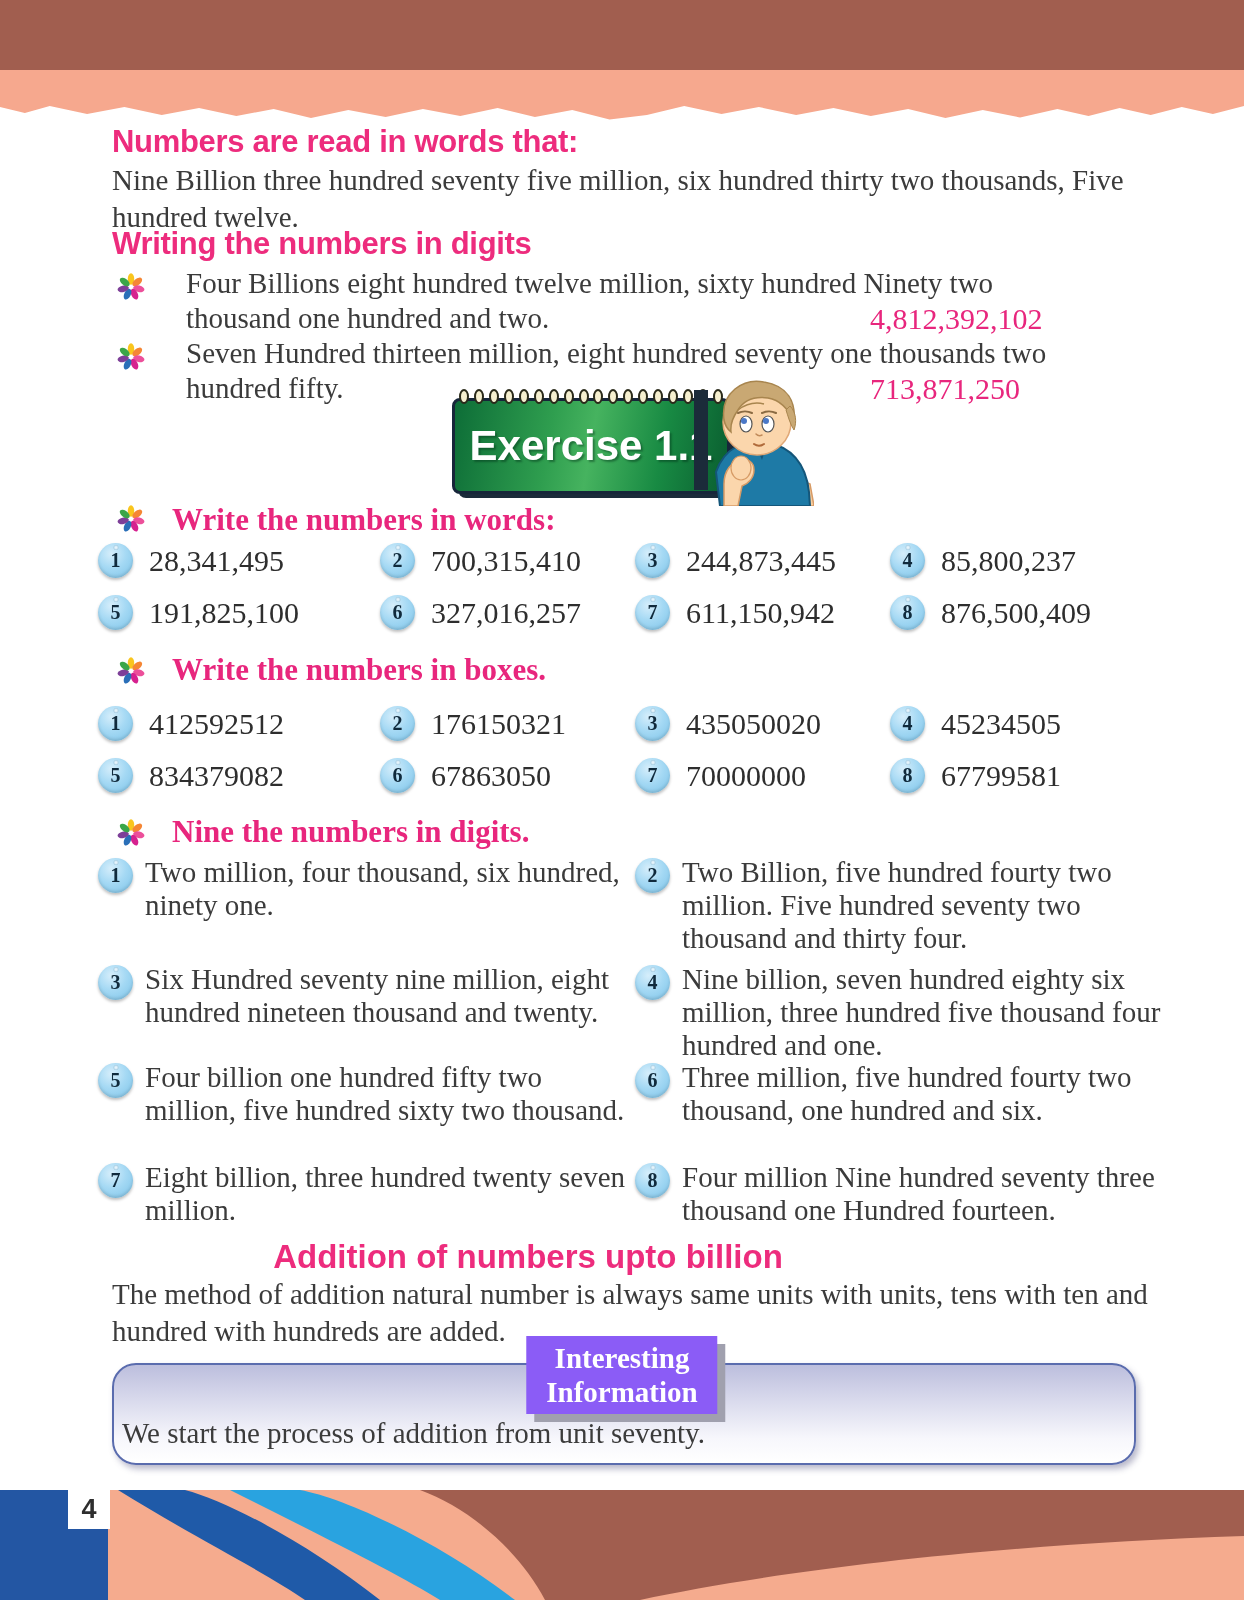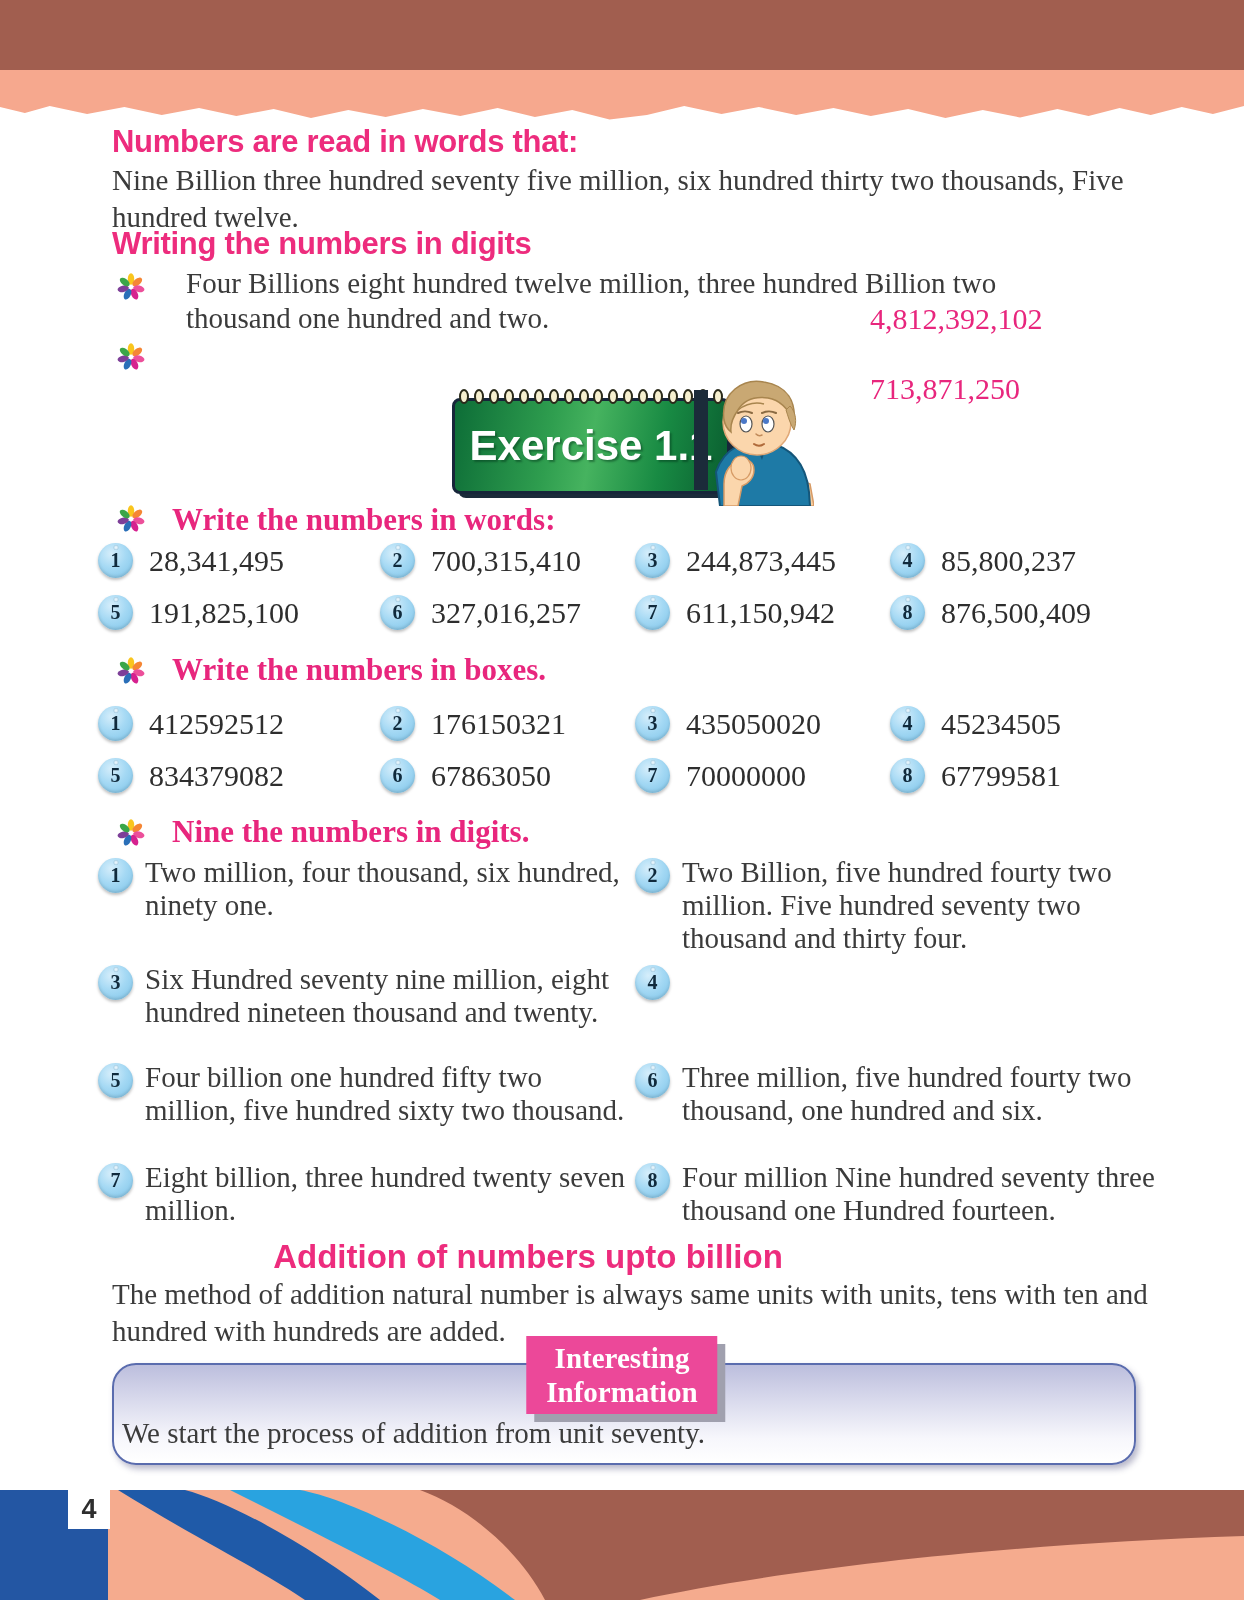--- a/index.html
+++ b/index.html
@@ -70,21 +70,21 @@
   .addition-heading { left:0; top:1238px; width:1056px; text-align:center;
     font-family:"Liberation Sans", sans-serif; font-weight:bold; font-size:33px; color:#ed2c7d; }
   .addition-para { left:112px; top:1276px; width:1040px; }
 
   
   .info-box { left:112px; top:1363px; width:1024px; height:102px;
     border:2px solid #5a6cae; border-radius:24px;
     background:linear-gradient(180deg,#bcbedd 0%,#d8d9ec 35%,#f7f7fc 75%,#ffffff 100%);
     box-shadow:3px 4px 6px rgba(100,100,140,.45); box-sizing:border-box; }
   .info-label { left:50%; transform:translateX(-50%); top:1336px; z-index:2;
-    background:#ec4899; color:#ffffff; font-weight:bold; font-size:29px; line-height:34px;
+    background:#8b5cf6; color:#ffffff; font-weight:bold; font-size:29px; line-height:34px;
     text-align:center; padding:5px 20px; box-shadow:8px 8px 0 #a0a0ae; }
   .info-text { position:absolute; left:8px; top:52px; font-size:29px; color:#3b3b3b; }
 
   
   .footer { left:0; top:1490px; width:1244px; height:110px; }
   .footer svg { position:absolute; left:0; top:0; }
   .page-num-box { position:absolute; left:68px; top:0; width:42px; height:39px; background:#ffffff;
     display:flex; align-items:center; justify-content:center; }
   .page-num-box .pn { font-family:"Liberation Sans", sans-serif; font-weight:bold; font-size:27px; color:#2e2e2e; }
   .book-title { position:absolute; right:110px; top:12px; font-style:italic; font-weight:bold;
@@ -105,34 +105,35 @@
   <div class="abs example" style="left:112px; top:266px;">
     <span class="flower-wrap flower"><svg width="30" height="30" viewBox="0 0 24 24">
           <ellipse cx="12" cy="5.6" rx="2.6" ry="4.6" fill="#f9c51d" transform="rotate(0 12 12)"></ellipse>
           <ellipse cx="12" cy="5.6" rx="2.6" ry="4.6" fill="#f58634" transform="rotate(51.4 12 12)"></ellipse>
           <ellipse cx="12" cy="5.6" rx="2.6" ry="4.6" fill="#ec4f9a" transform="rotate(102.8 12 12)"></ellipse>
           <ellipse cx="12" cy="5.6" rx="2.6" ry="4.6" fill="#d6218f" transform="rotate(154.2 12 12)"></ellipse>
           <ellipse cx="12" cy="5.6" rx="2.6" ry="4.6" fill="#2a6fb8" transform="rotate(205.6 12 12)"></ellipse>
           <ellipse cx="12" cy="5.6" rx="2.6" ry="4.6" fill="#7d3f98" transform="rotate(257 12 12)"></ellipse>
           <ellipse cx="12" cy="5.6" rx="2.6" ry="4.6" fill="#3aa648" transform="rotate(308.4 12 12)"></ellipse>
         </svg></span>
-    <div class="ex-text">Four Billions eight hundred twelve million, three hundred Billion two thousand one hundred and two.</div>
+    <div class="ex-text">Four Billions eight hundred twelve million, sixty hundred Ninety two thousand one hundred and two.</div>
     <div class="ex-answer">4,812,392,102</div>
   </div>
 
   <div class="abs example" style="left:112px; top:336px;">
     <span class="flower-wrap flower"><svg width="30" height="30" viewBox="0 0 24 24">
           <ellipse cx="12" cy="5.6" rx="2.6" ry="4.6" fill="#f9c51d" transform="rotate(0 12 12)"></ellipse>
           <ellipse cx="12" cy="5.6" rx="2.6" ry="4.6" fill="#f58634" transform="rotate(51.4 12 12)"></ellipse>
           <ellipse cx="12" cy="5.6" rx="2.6" ry="4.6" fill="#ec4f9a" transform="rotate(102.8 12 12)"></ellipse>
           <ellipse cx="12" cy="5.6" rx="2.6" ry="4.6" fill="#d6218f" transform="rotate(154.2 12 12)"></ellipse>
           <ellipse cx="12" cy="5.6" rx="2.6" ry="4.6" fill="#2a6fb8" transform="rotate(205.6 12 12)"></ellipse>
           <ellipse cx="12" cy="5.6" rx="2.6" ry="4.6" fill="#7d3f98" transform="rotate(257 12 12)"></ellipse>
           <ellipse cx="12" cy="5.6" rx="2.6" ry="4.6" fill="#3aa648" transform="rotate(308.4 12 12)"></ellipse>
         </svg></span>
+    <div class="ex-text">Seven Hundred thirteen million, eight hundred seventy one thousands two hundred fifty.</div>
     <div class="ex-answer">713,871,250</div>
   </div>
 
   <div class="abs banner">
     <div class="spiral">
       <span class="ring"></span>
         <span class="ring"></span>
         <span class="ring"></span>
         <span class="ring"></span>
         <span class="ring"></span>
@@ -323,20 +324,21 @@
     <div class="digit-item" style="grid-column:1; grid-row:2;">
         <span class="badge">
           <span class="num">3</span>
         </span>
         <span class="d-text">Six Hundred seventy nine million, eight hundred nineteen thousand and twenty.</span>
       </div>
     <div class="digit-item" style="grid-column:2; grid-row:2;">
         <span class="badge">
           <span class="num">4</span>
         </span>
+        <span class="d-text">Nine billion, seven hundred eighty six million, three hundred five thousand four hundred and one.</span>
       </div>
     <div class="digit-item" style="grid-column:1; grid-row:3;">
         <span class="badge">
           <span class="num">5</span>
         </span>
         <span class="d-text">Four billion one hundred fifty two million, five hundred sixty two thousand.</span>
       </div>
     <div class="digit-item" style="grid-column:2; grid-row:3;">
         <span class="badge">
           <span class="num">6</span>

